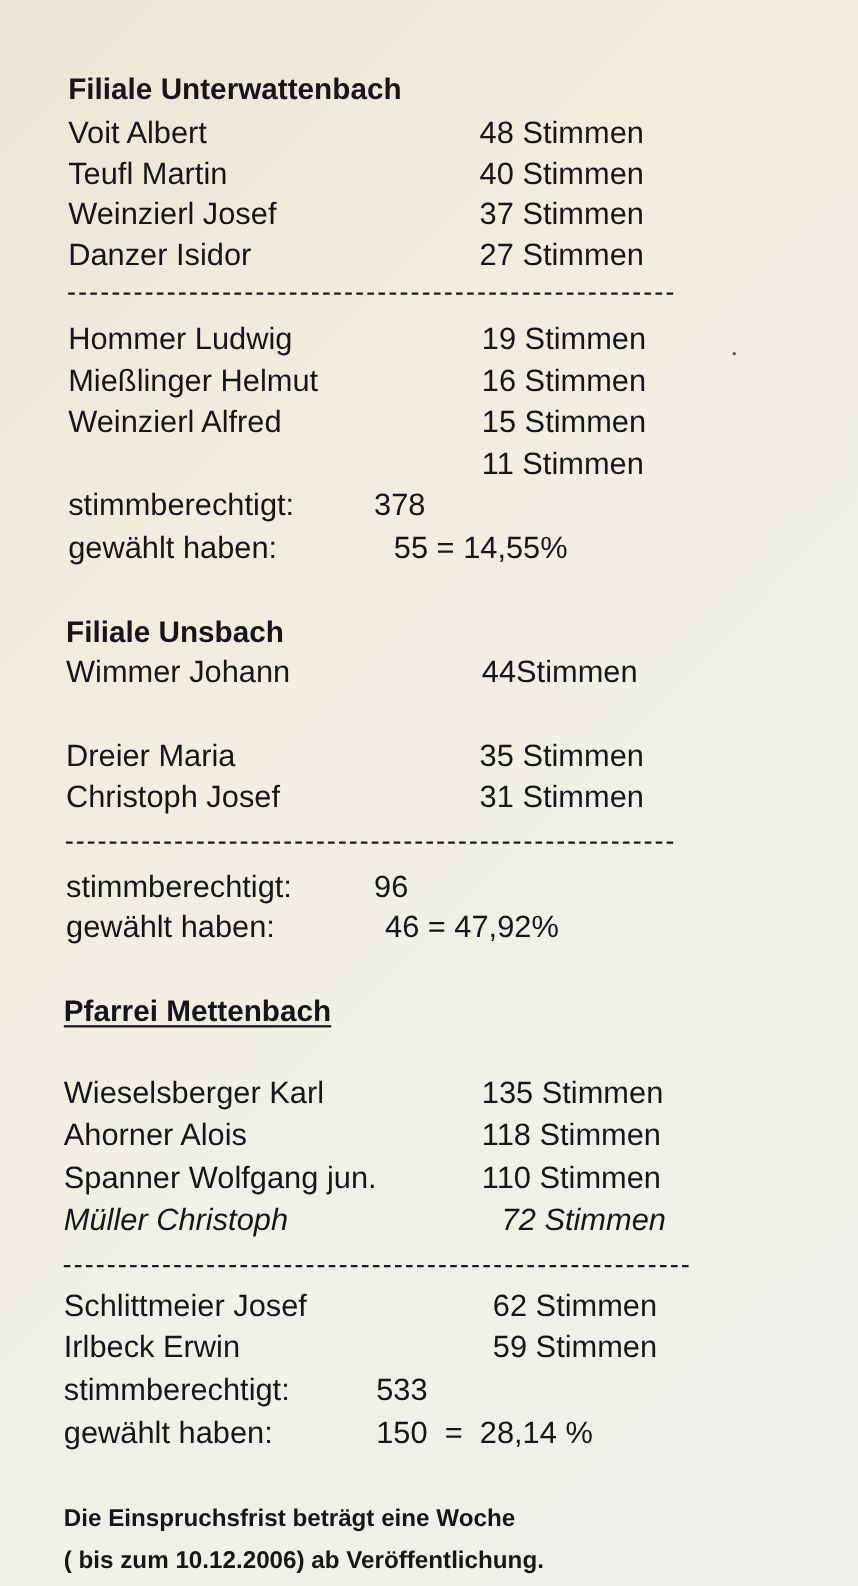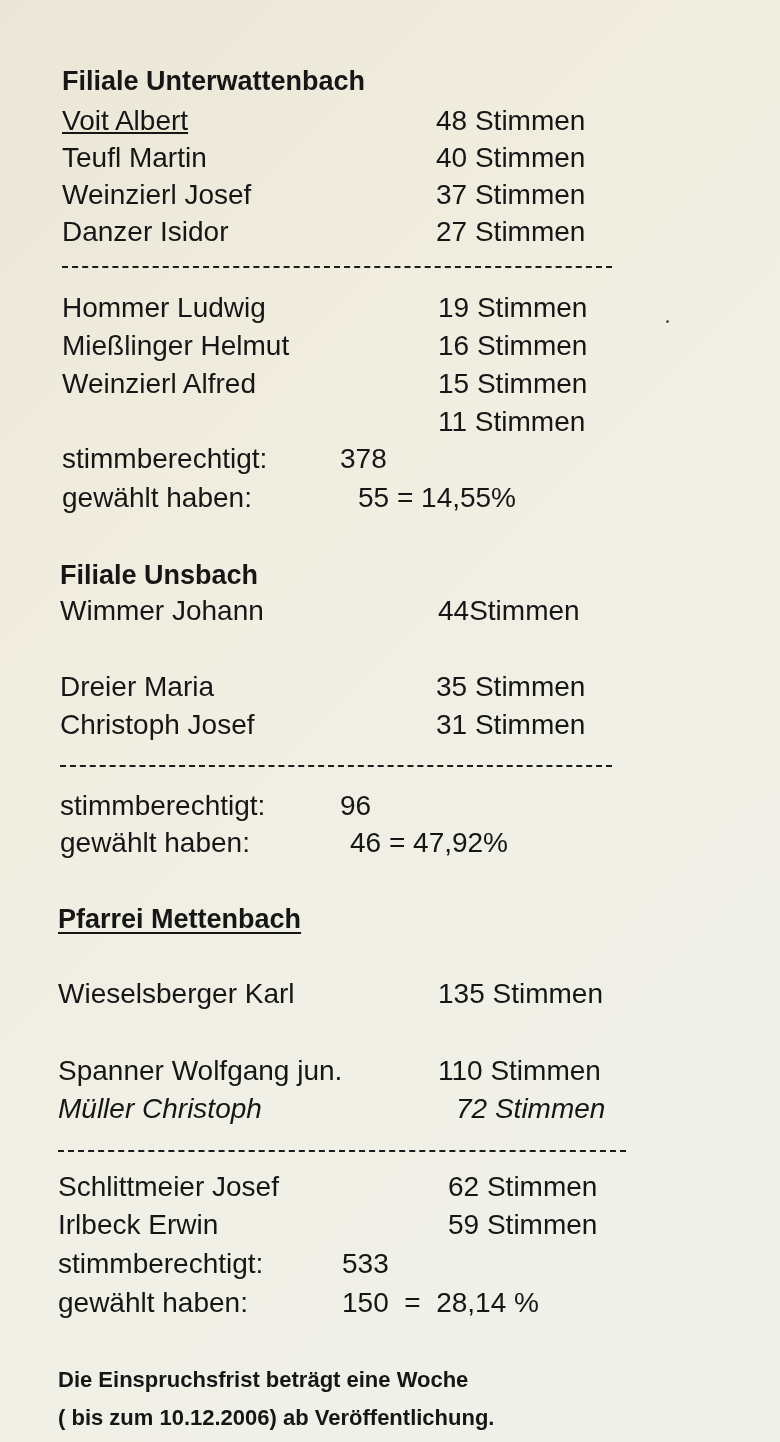--- a/index.html
+++ b/index.html
@@ -81,21 +81,21 @@
 </head>
 <body>
 
 <div class="page">
 
   <div class="line heading" style="top:38px;">
     <span class="name" style="left:62px;">Filiale Unterwattenbach</span>
   </div>
 
   <div class="line" style="top:78px;">
-    <span class="name" style="left:62px;text-decoration:underline;">Voit Albert</span>
+    <span class="name" style="left:62px;">Voit Albert</span>
     <span class="votes" style="left:436px;">48 Stimmen</span>
   </div>
   <div class="line" style="top:115px;">
     <span class="name" style="left:62px;">Teufl Martin</span>
     <span class="votes" style="left:436px;">40 Stimmen</span>
   </div>
   <div class="line" style="top:152px;">
     <span class="name" style="left:62px;">Weinzierl Josef</span>
     <span class="votes" style="left:436px;">37 Stimmen</span>
   </div>
@@ -160,20 +160,24 @@
   </div>
 
   <div class="line heading underline" style="top:876px;">
     <span class="name" style="left:58px;">Pfarrei Mettenbach</span>
   </div>
 
   <div class="line" style="top:951px;">
     <span class="name" style="left:58px;">Wieselsberger Karl</span>
     <span class="votes" style="left:438px;">135 Stimmen</span>
   </div>
+  <div class="line" style="top:989px;">
+    <span class="name" style="left:58px;">Ahorner Alois</span>
+    <span class="votes" style="left:438px;">118 Stimmen</span>
+  </div>
   <div class="line" style="top:1028px;">
     <span class="name" style="left:58px;">Spanner Wolfgang jun.</span>
     <span class="votes" style="left:438px;">110 Stimmen</span>
   </div>
   <div class="line" style="top:1066px;font-style:italic;">
     <span class="name" style="left:58px;">Müller Christoph</span>
     <span class="votes" style="left:456px;">72 Stimmen</span>
   </div>
 
   <div class="divider" style="top:1125px; left:58px; width:568px;"></div>

